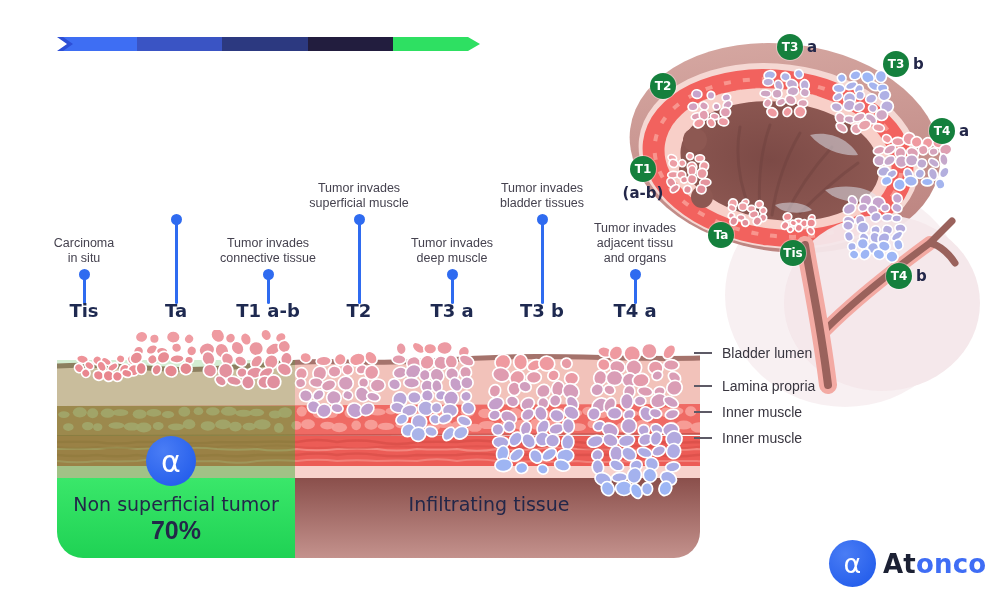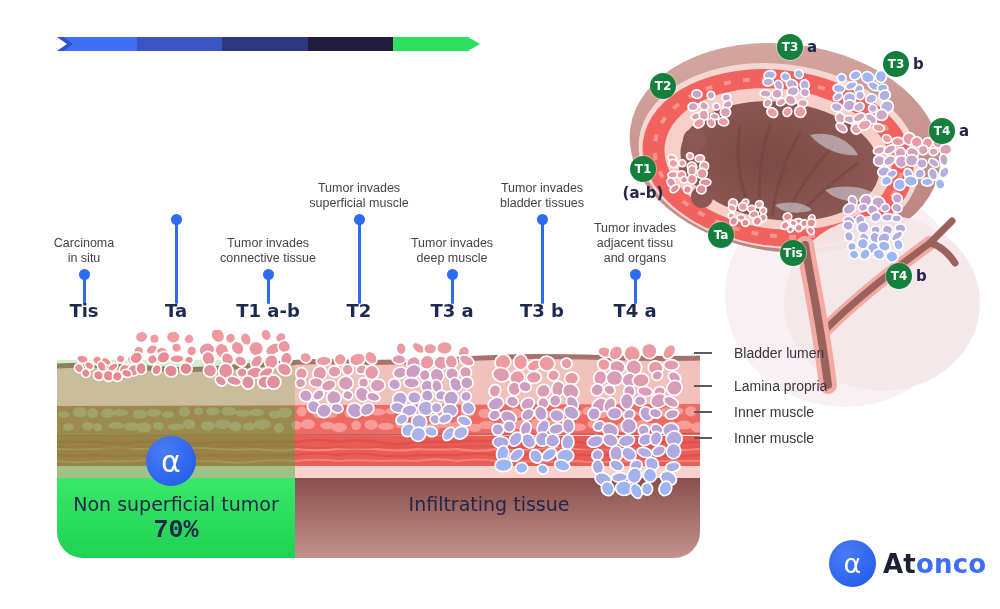--- a/index.html
+++ b/index.html
@@ -20,39 +20,39 @@
   .pin-line{position:absolute;left:50%;width:3px;margin-left:-1.5px;background:#2f6bf0;
     border-radius:2px;}
   .stage-name{position:absolute;left:0;right:0;top:130px;text-align:center;
     font-family:"DejaVu Sans","Liberation Sans",sans-serif;
     font-size:18px;font-weight:700;color:#1e2950;}
   
   .tissue-svg{position:absolute;left:57px;top:330px;}
   .zone-label{position:absolute;text-align:center;color:#232749;}
   .zone-label .lbl{font-family:"DejaVu Sans","Liberation Sans",sans-serif;
     font-size:19px;font-weight:500;}
-  .zone-label .pct{font-family:Liberation Mono, monospace;
+  .zone-label .pct{font-family:Liberation Sans, sans-serif;
     font-size:25px;font-weight:800;margin-top:1px;}
   .alpha-circle{position:absolute;border-radius:50%;
     background:radial-gradient(circle at 35% 30%,#4a7df5,#2760ec 75%);
     display:flex;align-items:center;justify-content:center;color:#fff;
     font-family:"DejaVu Sans",sans-serif;}
   
   .badge{position:absolute;}
   .badge .circ{position:absolute;left:0;top:0;width:26px;height:26px;border-radius:50%;
     background:#15803d;display:flex;align-items:center;justify-content:center;
     color:#fff;font-size:12px;font-weight:700;
     font-family:"DejaVu Sans","Liberation Sans",sans-serif;box-shadow:0 0 0 1px rgba(255,255,255,.35);}
   .badge .suffix{position:absolute;left:30px;top:4px;font-size:15px;font-weight:600;color:#232749;
     font-family:"DejaVu Sans","Liberation Sans",sans-serif;}
   .badge .sub{position:absolute;left:-22px;top:28px;width:70px;text-align:center;
     font-size:15px;font-weight:700;color:#232749;
     font-family:"DejaVu Sans","Liberation Sans",sans-serif;}
   
-  .layer-label{position:absolute;display:flex;align-items:center;gap:22px;}
+  .layer-label{position:absolute;display:flex;align-items:center;gap:10px;}
   .layer-label .dash{width:18px;height:2px;background:#5d5a66;}
   .layer-label .txt{font-size:14px;color:#38353f;}
   
   .brand{position:absolute;left:829px;top:540px;display:flex;align-items:center;gap:7px;}
   .brand-name{font-family:"DejaVu Sans","Liberation Sans",sans-serif;
     font-size:26px;font-weight:800;letter-spacing:.2px;}
   .brand-name .dark{color:#1c2134;}
   .brand-name .accent{color:#3f6df5;}
 </style>
 </head>

